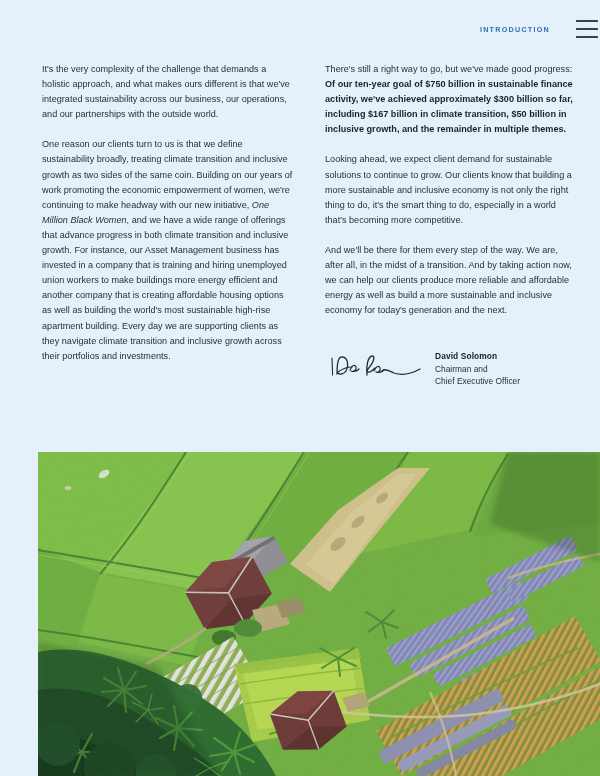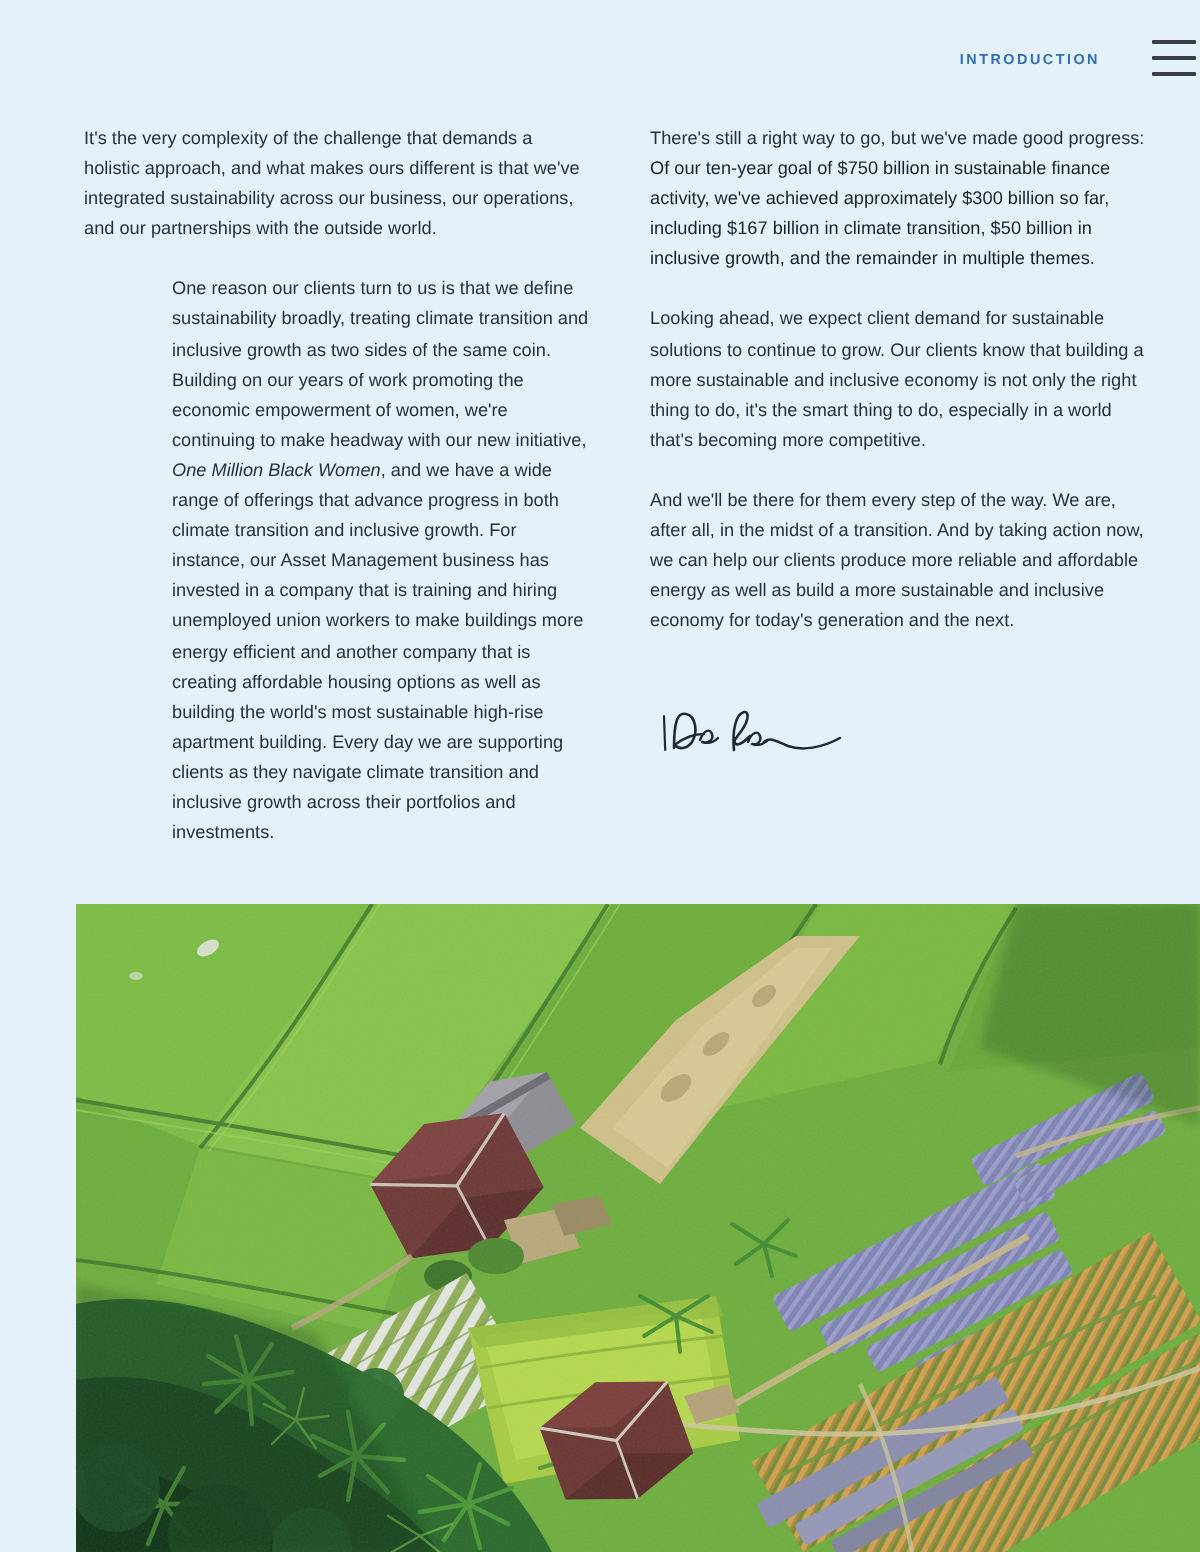--- a/index.html
+++ b/index.html
@@ -72,24 +72,23 @@
   }
   .col p {
     margin: 0 0 15px 0;
     font-size: 9.1px;
     line-height: 15.1px;
     color: #23313f;
     letter-spacing: 0.01px;
   }
   .col p:last-child {
     margin-bottom: 0;
-    margin-left: 44px;
   }
   .lead-bold {
-    font-weight: 400;
+    font-weight: 700;
     color: #16222e;
   }
   .title-italic {
     font-style: italic;
   }
 
   
   .signature-block {
     display: flex;
     align-items: flex-start;
@@ -175,20 +174,25 @@
           <g fill="none" stroke="#1c2a38" stroke-linecap="round" stroke-linejoin="round">
             <path d="M7 10 L7.6 27" stroke-width="1.1"></path>
             <path d="M12 26 C12 12, 14 8, 18 9 C23 10, 24 18, 21 23 C19 26, 15 27, 13 25" stroke-width="1.3"></path>
             <path d="M13 24 C17 21, 22 19, 27 19" stroke-width="1.2"></path>
             <path d="M25 22 C27 17, 30 16, 31 19 C32 22, 29 24, 26 23 C29 24, 32 23, 34 21" stroke-width="1.2"></path>
             <path d="M42 27 C41 17, 43 9, 47 8 C50 7.5, 49 13, 46 17 C43 21, 41 23, 43 24 C45 25, 48 22, 50 20" stroke-width="1.3"></path>
             <path d="M49 23 C51 18, 54 17, 55 20 C56 23, 53 25, 51 24 C54 25, 57 24, 59 22" stroke-width="1.2"></path>
             <path d="M57 23 C60 20, 64 23, 69 25 C76 27.5, 86 26, 95 21" stroke-width="1.25"></path>
           </g>
         </svg>
+      </div>
+      <div class="signer-info">
+        <div class="signer-name">David Solomon</div>
+        <div class="signer-role">Chairman and</div>
+        <div class="signer-role">Chief Executive Officer</div>
       </div>
     </div>
   </div>
 </div>
 
 <div class="photo-frame">
   <svg viewBox="0 0 562 324" xmlns="http://www.w3.org/2000/svg" preserveAspectRatio="xMidYMid slice">
     <defs>
       <filter id="grain">
         <feTurbulence type="fractalNoise" baseFrequency="0.9" numOctaves="3" result="n"></feTurbulence>

